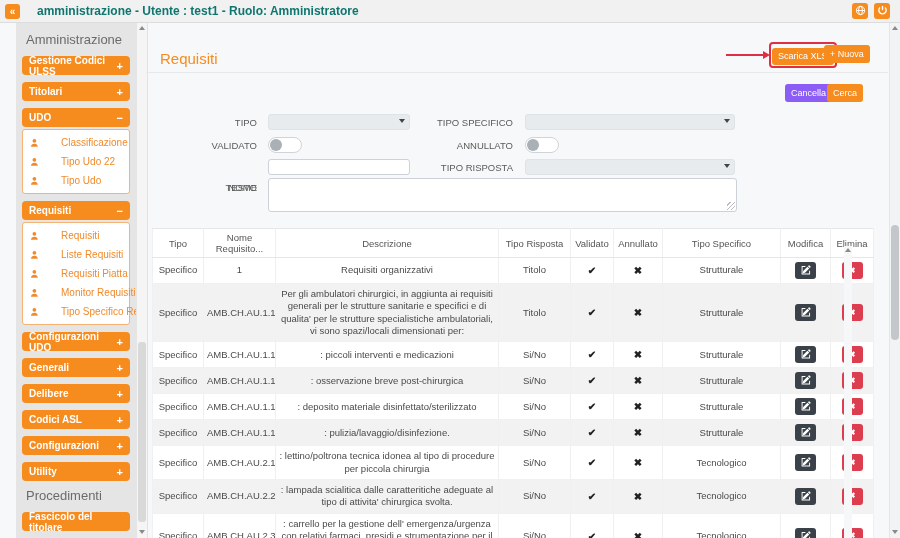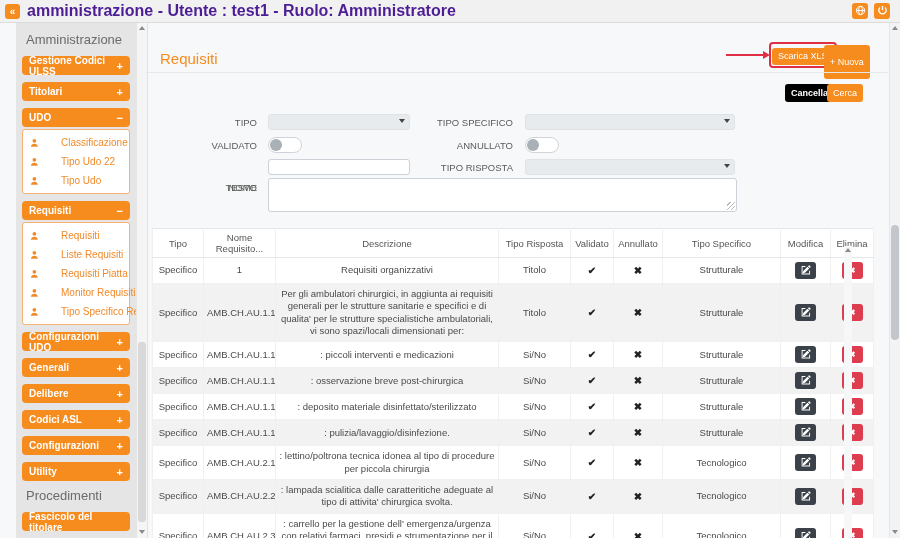--- a/index.html
+++ b/index.html
@@ -4,21 +4,21 @@
 <style>
   html,body{margin:0;padding:0;}
   #app{position:relative;width:900px;height:538px;background:#f7f8f9;overflow:hidden;
        font-family:"Liberation Sans",sans-serif;color:#4a4a4a;}
 
   
   .topbar{position:absolute;top:0;left:0;width:900px;height:22px;background:#f1f1f2;
           border-bottom:1px solid #dcdcdc;display:flex;align-items:center;z-index:30;}
   .collapse-btn{width:15px;height:15px;margin-left:5px;background:#f68b1e;border-radius:3px;
           color:#fff;font-weight:bold;font-size:10px;display:flex;align-items:center;justify-content:center;cursor:pointer;}
-  .topbar-title{margin-left:7px;color:#4c1d95;font-weight:bold;font-size:16px;}
+  .topbar-title{margin-left:17px;color:#0f766e;font-weight:bold;font-size:12px;}
   .topbar-right{position:absolute;right:10px;top:3px;display:flex;gap:6px;}
   .tb-icon{width:16px;height:16px;background:#f68b1e;border-radius:3px;display:flex;
           align-items:center;justify-content:center;cursor:pointer;}
 
   
   .sidebar{position:absolute;top:22px;left:16px;width:131px;height:516px;background:#e5e5e5;
            border-right:1px solid #e2e2e2;}
   .side-inner{position:absolute;top:0;left:0;right:11px;bottom:0;padding:6px 0 0 6px;overflow:hidden;}
   .side-heading{color:#6b6b6b;font-size:13px;margin:4px 0 9px 4px;}
   .side-heading.proc{margin-top:2px;}
@@ -39,23 +39,23 @@
   .side-thumb{position:absolute;left:1px;width:8px;top:320px;height:180px;background:#d9d9d9;border-radius:3px;}
 
   
   .main{position:absolute;left:132px;top:22px;right:10px;bottom:0;}
   .page-title{position:absolute;left:28px;top:28px;color:#f68b1e;font-size:15px;}
   .title-divider{position:absolute;left:14px;right:2px;top:50px;height:1px;background:#e6e8ea;}
 
   .btn{border:none;border-radius:3px;font-size:9px;font-family:"Liberation Sans",sans-serif;
        color:#fff;cursor:pointer;padding:4px 6px;line-height:1;}
   .btn-orange{background:#f68b1e;}
-  .btn-gray{background:#000000;font-weight:bold;}
+  .btn-gray{background:#8b5cf6;}
   .ann-box{position:absolute;left:637px;top:20px;border:2px solid #e02e44;border-radius:4px;padding:1px;}
-  .btn-nuova{position:absolute;left:692px;top:23px;height:34px;}
+  .btn-nuova{position:absolute;left:692px;top:23px;height:18px;}
   .ann-arrow{position:absolute;left:594px;top:32px;width:38px;height:2px;background:#e02e44;}
   .ann-arrow:after{content:"";position:absolute;right:-6px;top:-3px;width:0;height:0;
        border-left:7px solid #e02e44;border-top:4px solid transparent;border-bottom:4px solid transparent;}
   .btn-cancella{position:absolute;left:653px;top:62px;height:18px;}
   .btn-cerca{position:absolute;left:695px;top:62px;height:18px;}
 
   
   .f-label{position:absolute;width:125px;text-align:right;font-size:9.5px;color:#5a5a5a;}
   .f-select{position:absolute;height:16px;background:#e8ebee;border:1px solid #dfe3e6;border-radius:3px;
             box-sizing:border-box;cursor:pointer;}

